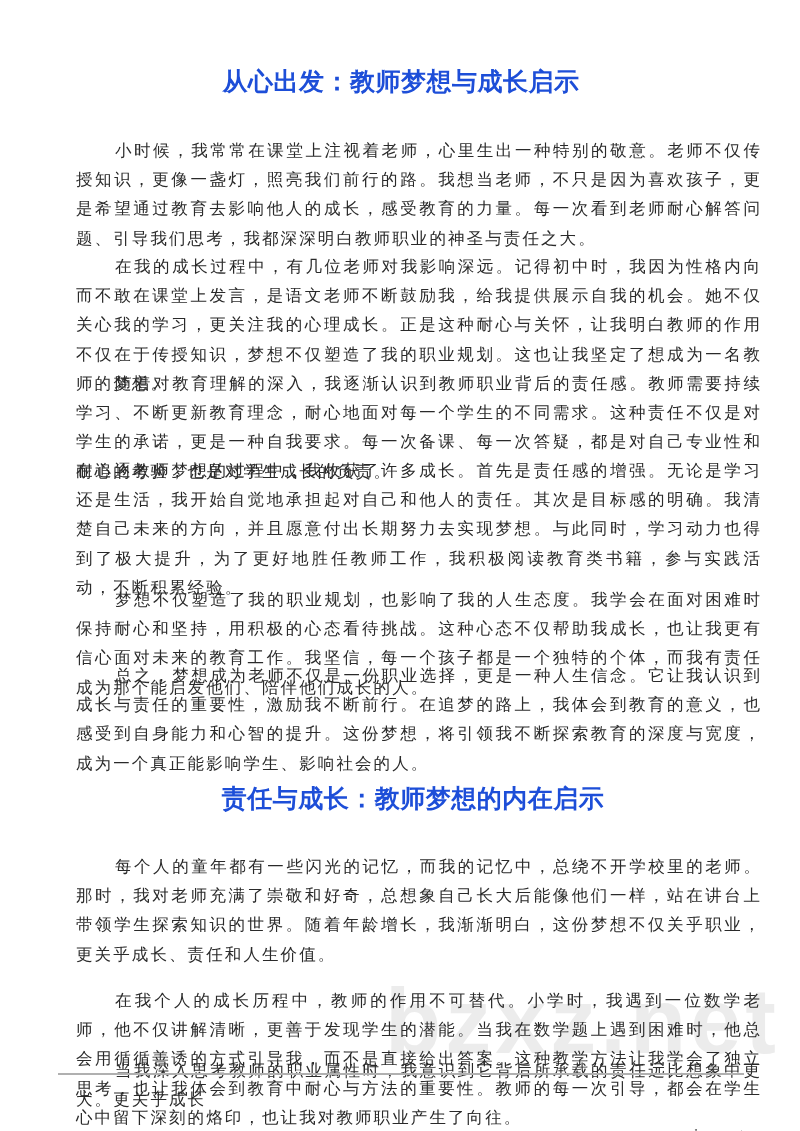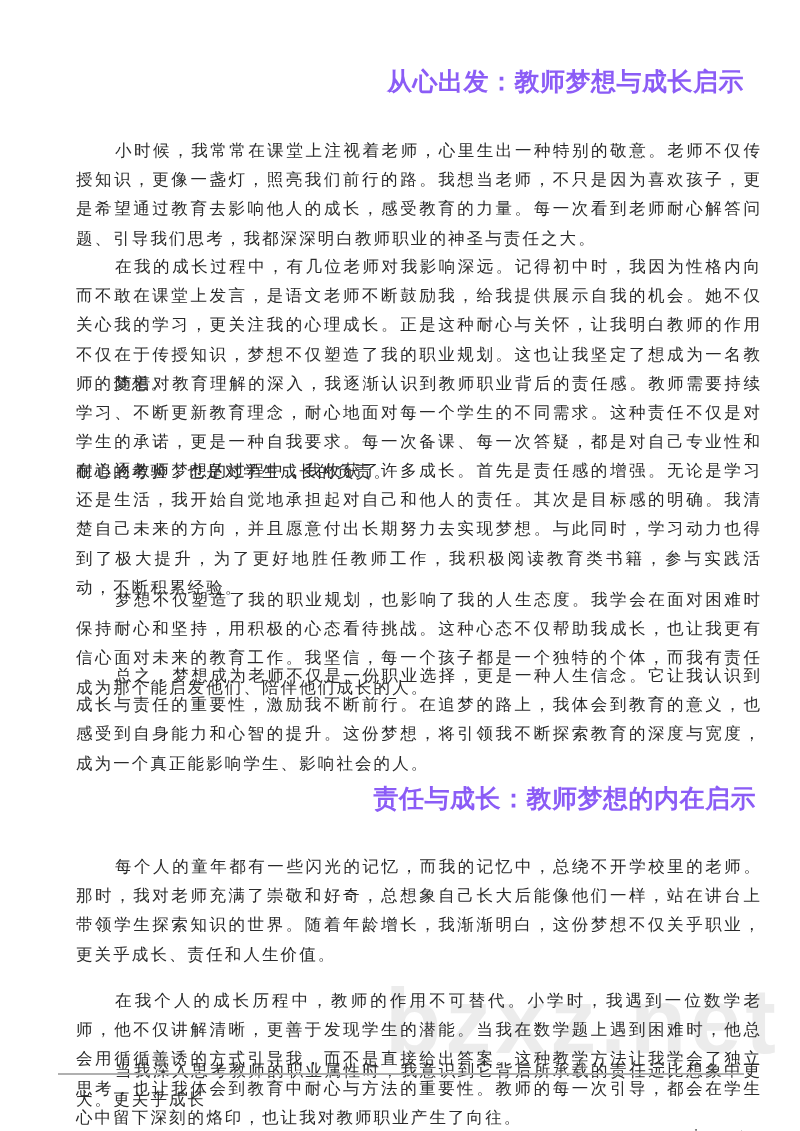--- a/index.html
+++ b/index.html
@@ -1,18 +1,18 @@
 <!DOCTYPE html>
 <html><head>
 <meta charset="utf-8">
 <style>
   html, body { margin: 0; padding: 0; background: #ffffff; }
   body { width: 800px; height: 1131px; position: relative; overflow: hidden; font-family: "DejaVu Serif", "Liberation Serif", serif; color: #222; }
   .page { position: absolute; left: 58px; top: 0; width: 686px; }
-  .title { font-family: "DejaVu Sans", "Liberation Sans", sans-serif; font-weight: bold; font-size: 25px; text-align: right; color: #8b5cf6; margin: 0; letter-spacing: 0.5px; }
+  .title { font-family: "DejaVu Sans", "Liberation Sans", sans-serif; font-weight: bold; font-size: 25px; text-align: center; color: #1d4ed8; margin: 0; letter-spacing: 0.5px; }
   .t1 { position: absolute; top: 65px; left: 0; width: 686px; }
   .t2 { position: absolute; top: 782px; left: 12px; width: 686px; }
   .para { position: absolute; left: 0; width: 686px; font-size: 16.5px; line-height: 29.2px; letter-spacing: 2.1px; text-align: justify; color: #2a2a2a; margin: 18px; }
   .indent { text-indent: 39px; }
   .footer-line { position: absolute; left: 58px; top: 1073px; width: 686px; height: 2px; background: #b0b0b0; }
   .footer-text { position: absolute; right: 57px; top: 1081px; font-family: "Liberation Serif", "DejaVu Serif", serif; font-style: italic; font-size: 13px; color: #444; letter-spacing: 0.5px; margin-top: 45px; }
   .watermark { position: absolute; left: 385px; top: 975px; font-family: "Liberation Sans", "DejaVu Sans", sans-serif; font-weight: bold; font-size: 92px; color: rgba(200,200,200,0.35); letter-spacing: 4px; pointer-events: none; line-height: 1; }
 </style>
 </head>
 <body>

